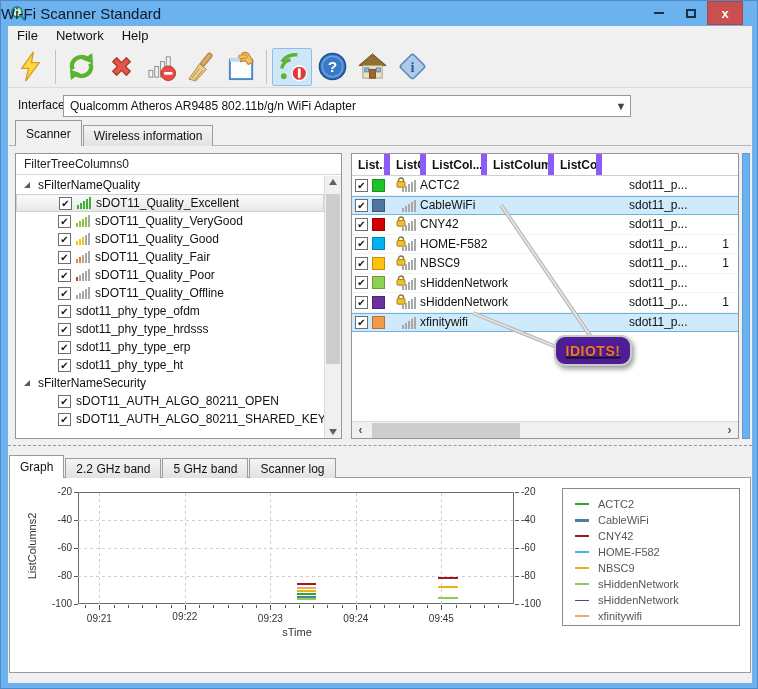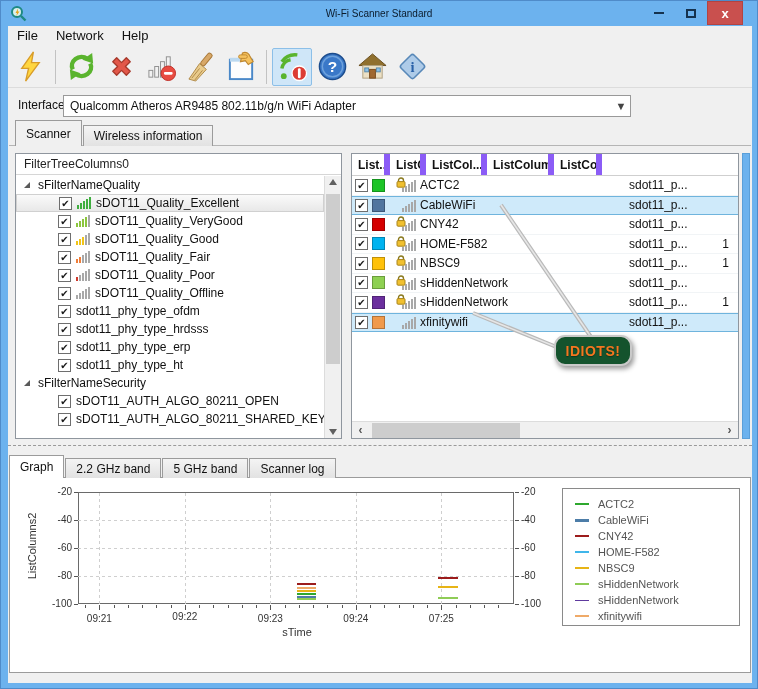--- a/index.html
+++ b/index.html
@@ -4,21 +4,21 @@
 <style>
   * { margin:0; padding:0; box-sizing:border-box; }
   html,body { width:758px; height:689px; }
   body { font-family:"Liberation Sans","DejaVu Sans",sans-serif; font-size:12px; color:#111; }
 
   #window { position:relative; width:758px; height:689px; background:#6cb2ee; border:1px solid #4f8bc9; overflow:hidden; }
 
   
   .titlebar { position:absolute; left:0; top:0; width:100%; height:25px; }
   .app-ico { position:absolute; left:9px; top:4px; width:17px; height:17px; }
-  .title { position:absolute; left:0; top:0; width:100%; height:25px; text-align:center; line-height:25px; font-size:10px; color:#0b1b2b; }
+  .title { position:absolute; left:0; top:0; width:100%; height:25px; text-align:left; line-height:25px; font-size:15px; color:#0b1b2b; }
   .winbtn { position:absolute; top:0; height:24px; display:flex; align-items:center; justify-content:center; cursor:default; }
   .btn-min { right:86px; width:24px; } .btn-max { right:54px; width:24px; }
   .btn-close { right:14px; width:36px; background:#c9504e; border:1px solid #b34341; }
   .glyph-min { width:10px; height:2px; background:#15324e; }
   .glyph-max { width:10px; height:9px; border:2px solid #15324e; }
   .glyph-x { color:#fff; font-weight:bold; font-size:13px; }
 
   .content { position:absolute; left:7px; top:25px; width:744px; height:657px; background:#f0f0f0; }
 
   
@@ -96,21 +96,21 @@
   .seg { position:absolute; }
   .ylabel { position:absolute; left:-22px; top:62px; width:88px; text-align:center; font-size:11px; color:#333; transform:rotate(-90deg); }
   .xlabel { position:absolute; left:247px; top:148px; width:80px; text-align:center; font-size:11px; color:#333; }
   .legend { position:absolute; left:552px; top:10px; width:178px; height:138px; border:1px solid #8a8a8a; background:#fff; padding:7px 0 0 12px; }
   .leg-row { display:flex; align-items:center; height:16px; gap:9px; }
   .leg-swatch { width:14px; flex:0 0 14px; }
   .leg-label { font-size:11px; color:#555; }
 
   
   .overlay { position:absolute; left:0; top:0; width:744px; height:657px; pointer-events:none; z-index:5; }
-  .bubble { position:absolute; left:546px; top:309px; width:78px; height:31px; background:#14532d; border:2px solid #c9c9c9; border-radius:11px; box-shadow:2px 3px 5px rgba(0,0,0,.4); display:flex; align-items:center; justify-content:center; z-index:6; }
+  .bubble { position:absolute; left:546px; top:309px; width:78px; height:31px; background:#4c1d95; border:2px solid #c9c9c9; border-radius:11px; box-shadow:2px 3px 5px rgba(0,0,0,.4); display:flex; align-items:center; justify-content:center; z-index:6;text-decoration:underline; }
   .bubble span { color:#f4761f; font-weight:bold; font-size:14px; letter-spacing:.5px; text-shadow:0 1px 1px rgba(0,0,0,.35); }
 </style>
 </head>
 <body>
 
 <div id="window">
 
   <div class="titlebar">
     <svg class="app-ico" viewBox="0 0 17 17">
       <circle cx="7" cy="7" r="5" fill="#d8f0ee" stroke="#1d8a84" stroke-width="2"></circle>
@@ -611,21 +611,21 @@
           <div class="tickmark" style="left: 174.875px; top: 127px; width: 1px; height: 5px;"></div>
           <div class="xtick-label" style="left: 154.875px; top: 133px;">09:22</div>
           <div class="gridv" style="left: 260.375px; top: 14px; height: 112px;"></div>
           <div class="tickmark" style="left: 260.375px; top: 127px; width: 1px; height: 5px;"></div>
           <div class="xtick-label" style="left: 240.375px; top: 135px;">09:23</div>
           <div class="gridv" style="left: 345.875px; top: 14px; height: 112px;"></div>
           <div class="tickmark" style="left: 345.875px; top: 127px; width: 1px; height: 5px;"></div>
           <div class="xtick-label" style="left: 325.875px; top: 135px;">09:24</div>
           <div class="gridv" style="left: 431.375px; top: 14px; height: 112px;"></div>
           <div class="tickmark" style="left: 431.375px; top: 127px; width: 1px; height: 5px;"></div>
-          <div class="xtick-label" style="left: 411.375px; top: 135px;">07:25</div>
+          <div class="xtick-label" style="left: 411.375px; top: 135px;">09:45</div>
           <div class="tickmark" style="left: 75.125px; top: 127px; width: 1px; height: 3px;"></div>
           <div class="tickmark" style="left: 103.625px; top: 127px; width: 1px; height: 3px;"></div>
           <div class="tickmark" style="left: 117.875px; top: 127px; width: 1px; height: 3px;"></div>
           <div class="tickmark" style="left: 132.125px; top: 127px; width: 1px; height: 3px;"></div>
           <div class="tickmark" style="left: 146.375px; top: 127px; width: 1px; height: 3px;"></div>
           <div class="tickmark" style="left: 160.625px; top: 127px; width: 1px; height: 3px;"></div>
           <div class="tickmark" style="left: 189.125px; top: 127px; width: 1px; height: 3px;"></div>
           <div class="tickmark" style="left: 203.375px; top: 127px; width: 1px; height: 3px;"></div>
           <div class="tickmark" style="left: 217.625px; top: 127px; width: 1px; height: 3px;"></div>
           <div class="tickmark" style="left: 231.875px; top: 127px; width: 1px; height: 3px;"></div>

